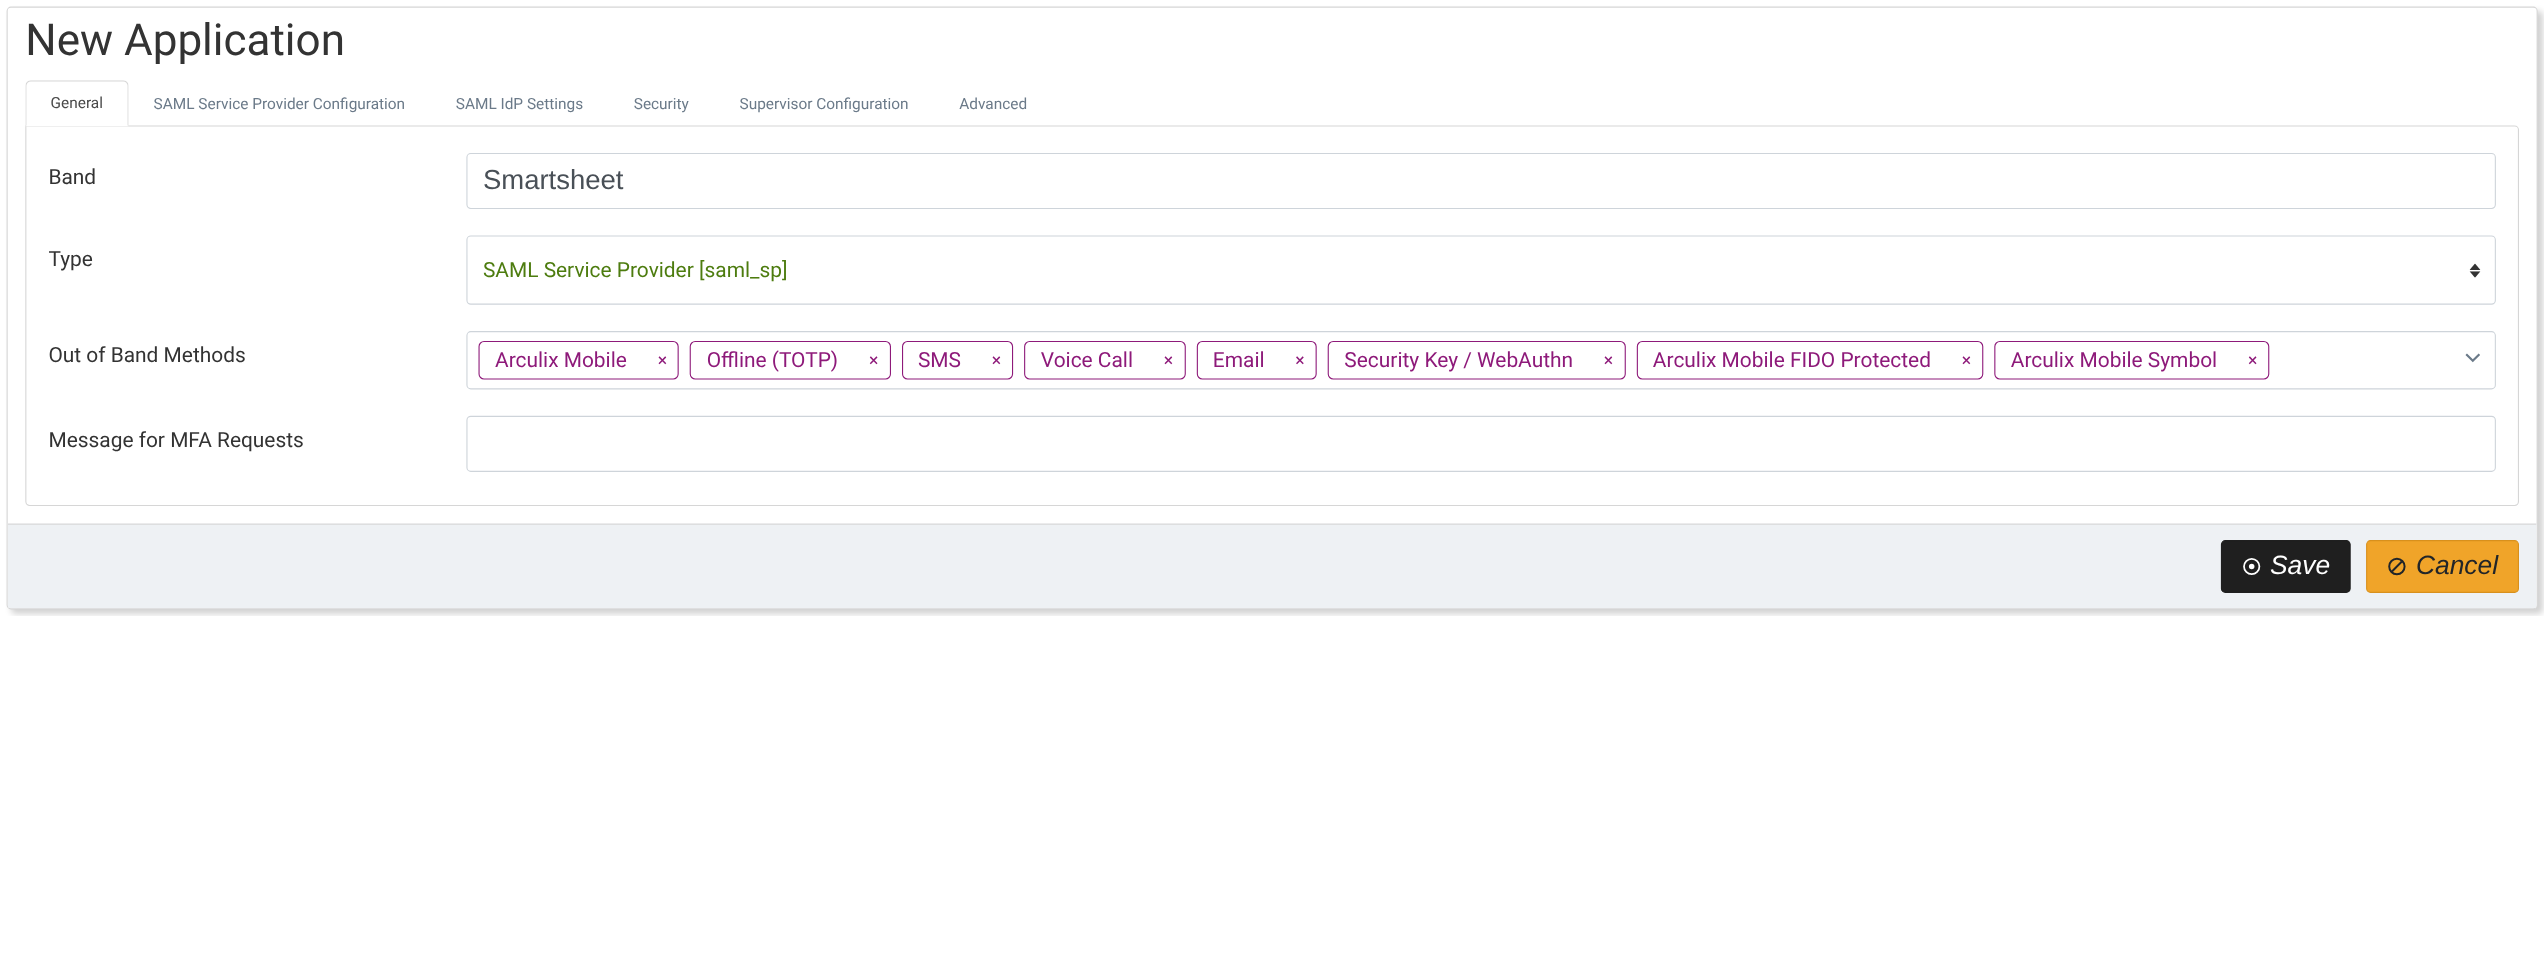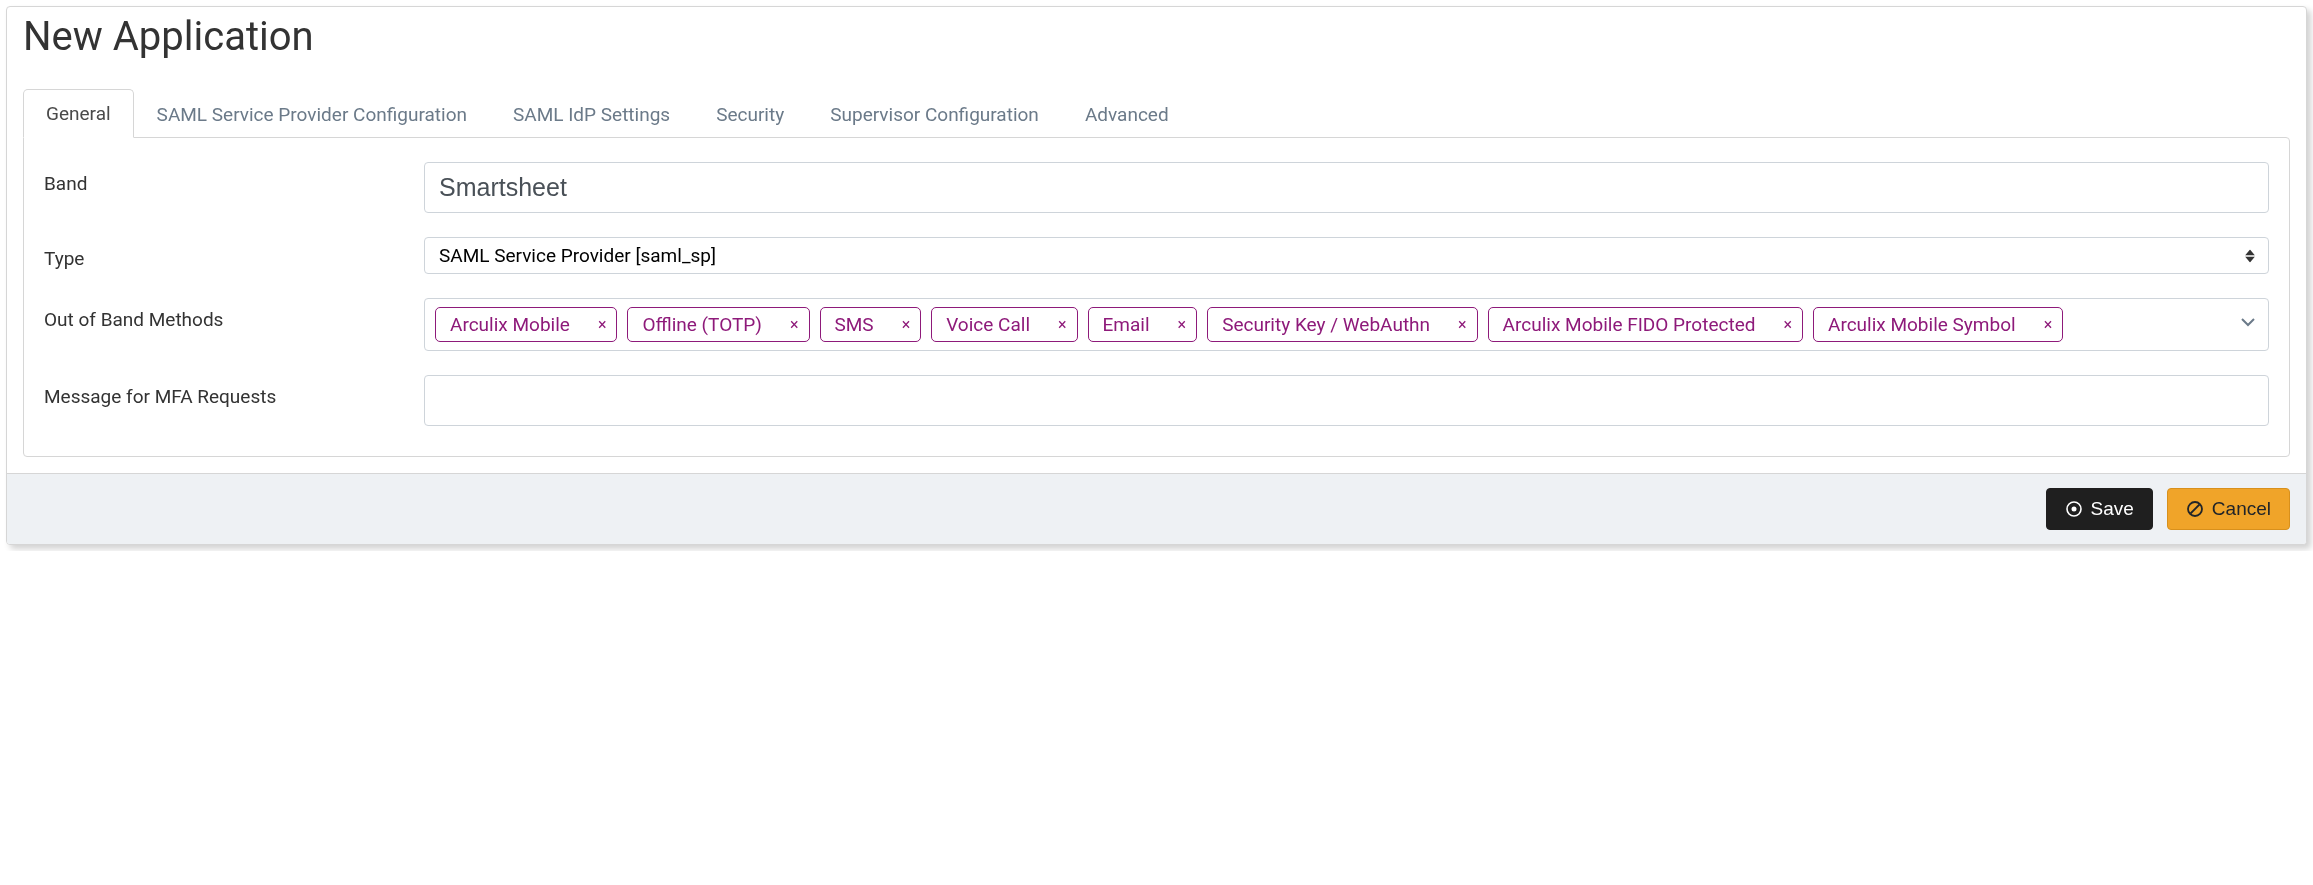--- a/index.html
+++ b/index.html
@@ -22,30 +22,29 @@
       padding: 6px 16px 12px 16px;
     }
     .tabs {
       display: flex;
       align-items: flex-end;
       padding: 0 16px;
       gap: 0;
     }
     .tab {
       padding: 12px 22px;
-      font-size: 19px;
+      font-size: 14px;
       color: #6b7a89;
       cursor: pointer;
       border: 1px solid transparent;
       border-bottom: none;
       position: relative;
       top: 1px;
       background: transparent;
       border-radius: 5px 5px 0 0;
-      margin-top: 16px;
     }
     .tab.active {
       color: #4a4a4a;
       border: 1px solid #d6d6d6;
       border-bottom: 1px solid #ffffff;
       background: #ffffff;
     }
     .tab-content-wrap {
       padding: 0 16px 16px 16px;
     }
@@ -79,23 +78,23 @@
       background: #ffffff;
     }
     .select-wrap {
       position: relative;
       width: 100%;
     }
     .select-input {
       width: 100%;
       border: 1px solid #ced4da;
       border-radius: 4px;
-      padding: 6px 14px;
+      padding: 19px 14px;
       font-size: 19px;
-      color: #000000;
+      color: #4d7c0f;
       background: #ffffff;
       appearance: none;
       -webkit-appearance: none;
       cursor: pointer;
     }
     .select-arrows {
       position: absolute;
       right: 14px;
       top: 50%;
       transform: translateY(-50%);
@@ -149,24 +148,25 @@
       padding: 14px 16px;
       display: flex;
       justify-content: flex-end;
       gap: 14px;
     }
     .btn {
       display: inline-flex;
       align-items: center;
       gap: 8px;
       padding: 9px 18px;
-      font-size: 19px;
+      font-size: 24px;
       border-radius: 4px;
       cursor: pointer;
       border: 1px solid transparent;
+      font-style: italic;
     }
     .btn-dark {
       background: #1f1f1f;
       color: #ffffff;
       border-color: #1f1f1f;
     }
     .btn-warning {
       background: #f0a429;
       color: #212529;
       border-color: #d8901c;

